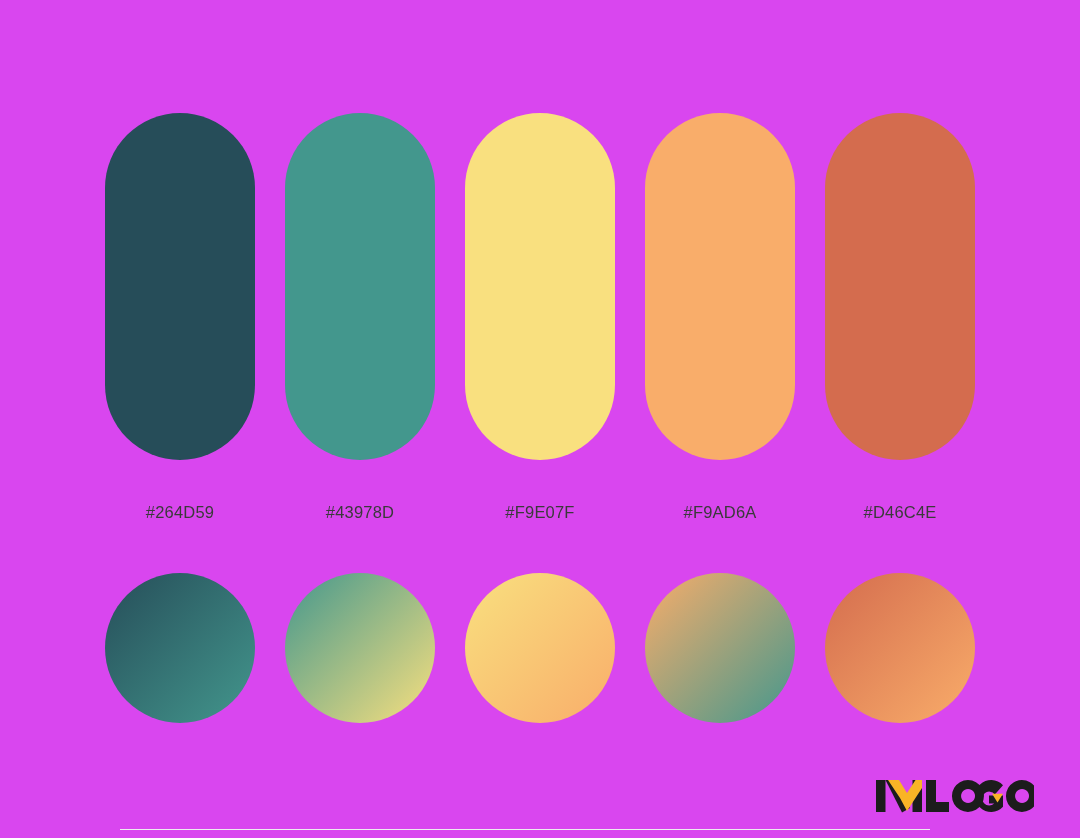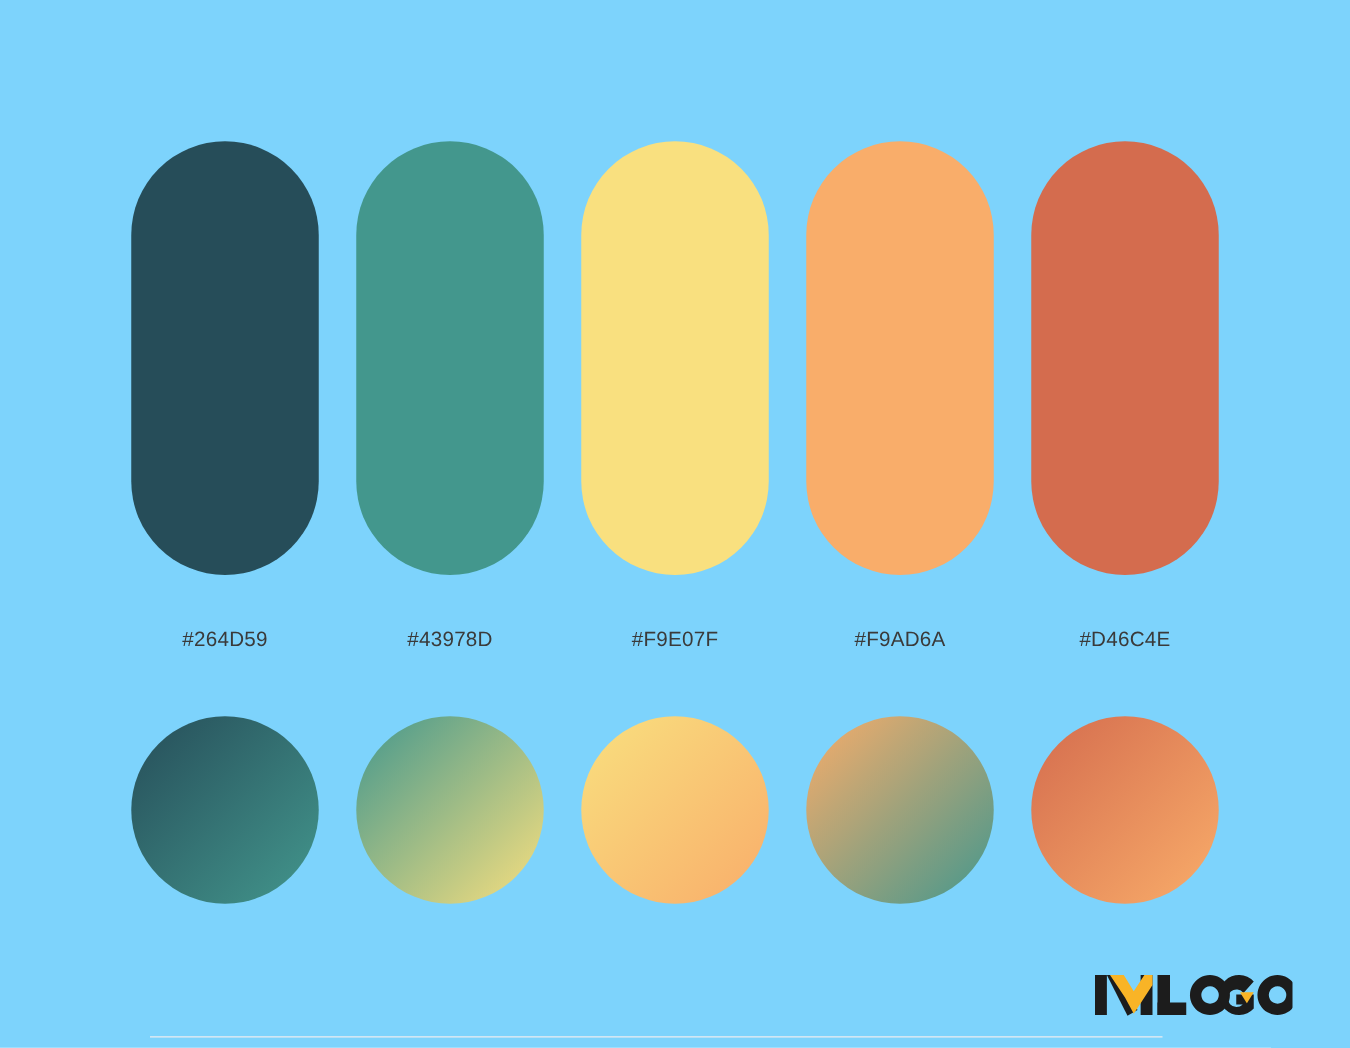--- a/index.html
+++ b/index.html
@@ -92,21 +92,21 @@
     left: 120px;
     top: 829px;
     width: 810px;
     height: 1px;
     background: #ededf0;
   }
 </style>
 </head>
 <body>
 
-<div id="board" style="background: #7dd3fc;">
+<div id="board" style="background: #d946ef;">
 
   <div class="pill-row">
     <div class="pill" id="pill-0" title="#264D59" style="background: rgb(38, 77, 89);"></div>
     <div class="pill" id="pill-1" title="#43978D" style="background: rgb(67, 151, 141);"></div>
     <div class="pill" id="pill-2" title="#F9E07F" style="background: rgb(249, 224, 127);"></div>
     <div class="pill" id="pill-3" title="#F9AD6A" style="background: rgb(249, 173, 106);"></div>
     <div class="pill" id="pill-4" title="#D46C4E" style="background: rgb(212, 108, 78);"></div>
   </div>
 
   <div class="label-row">

